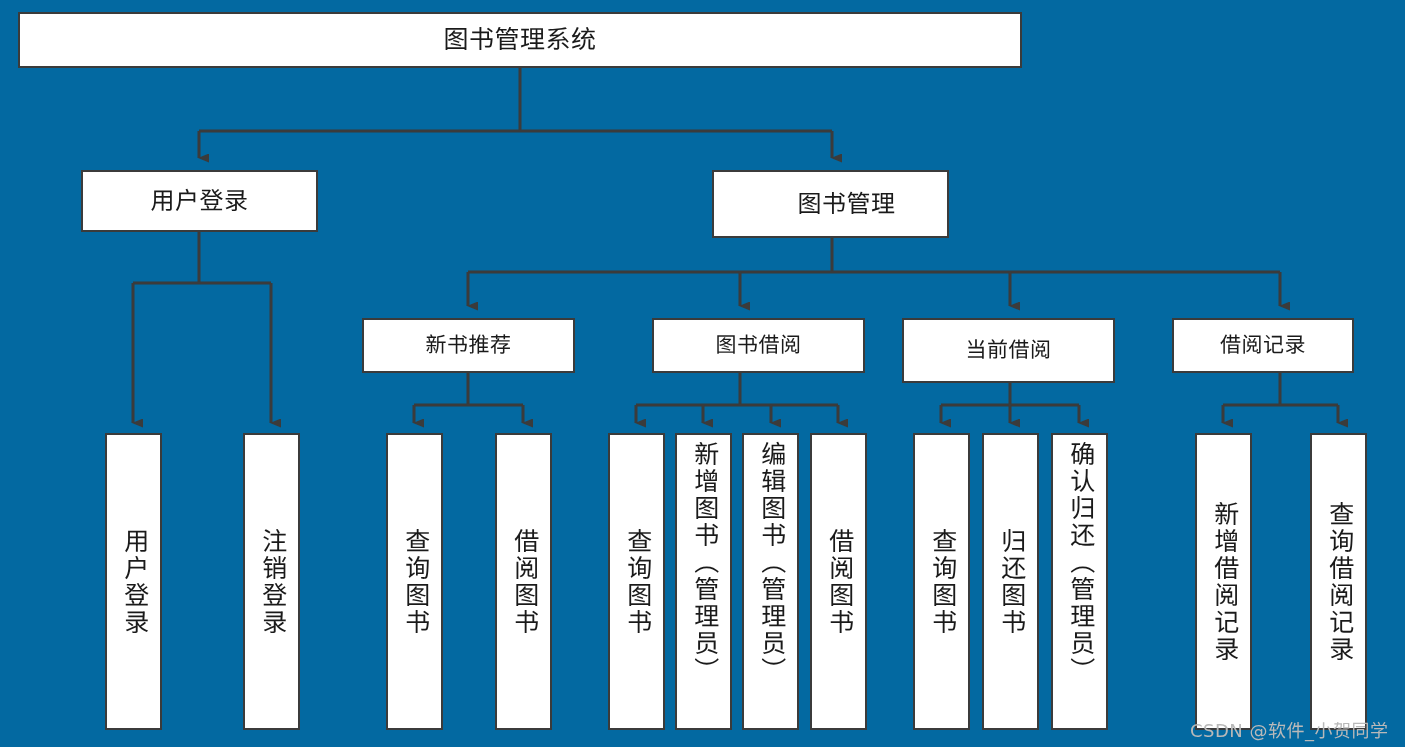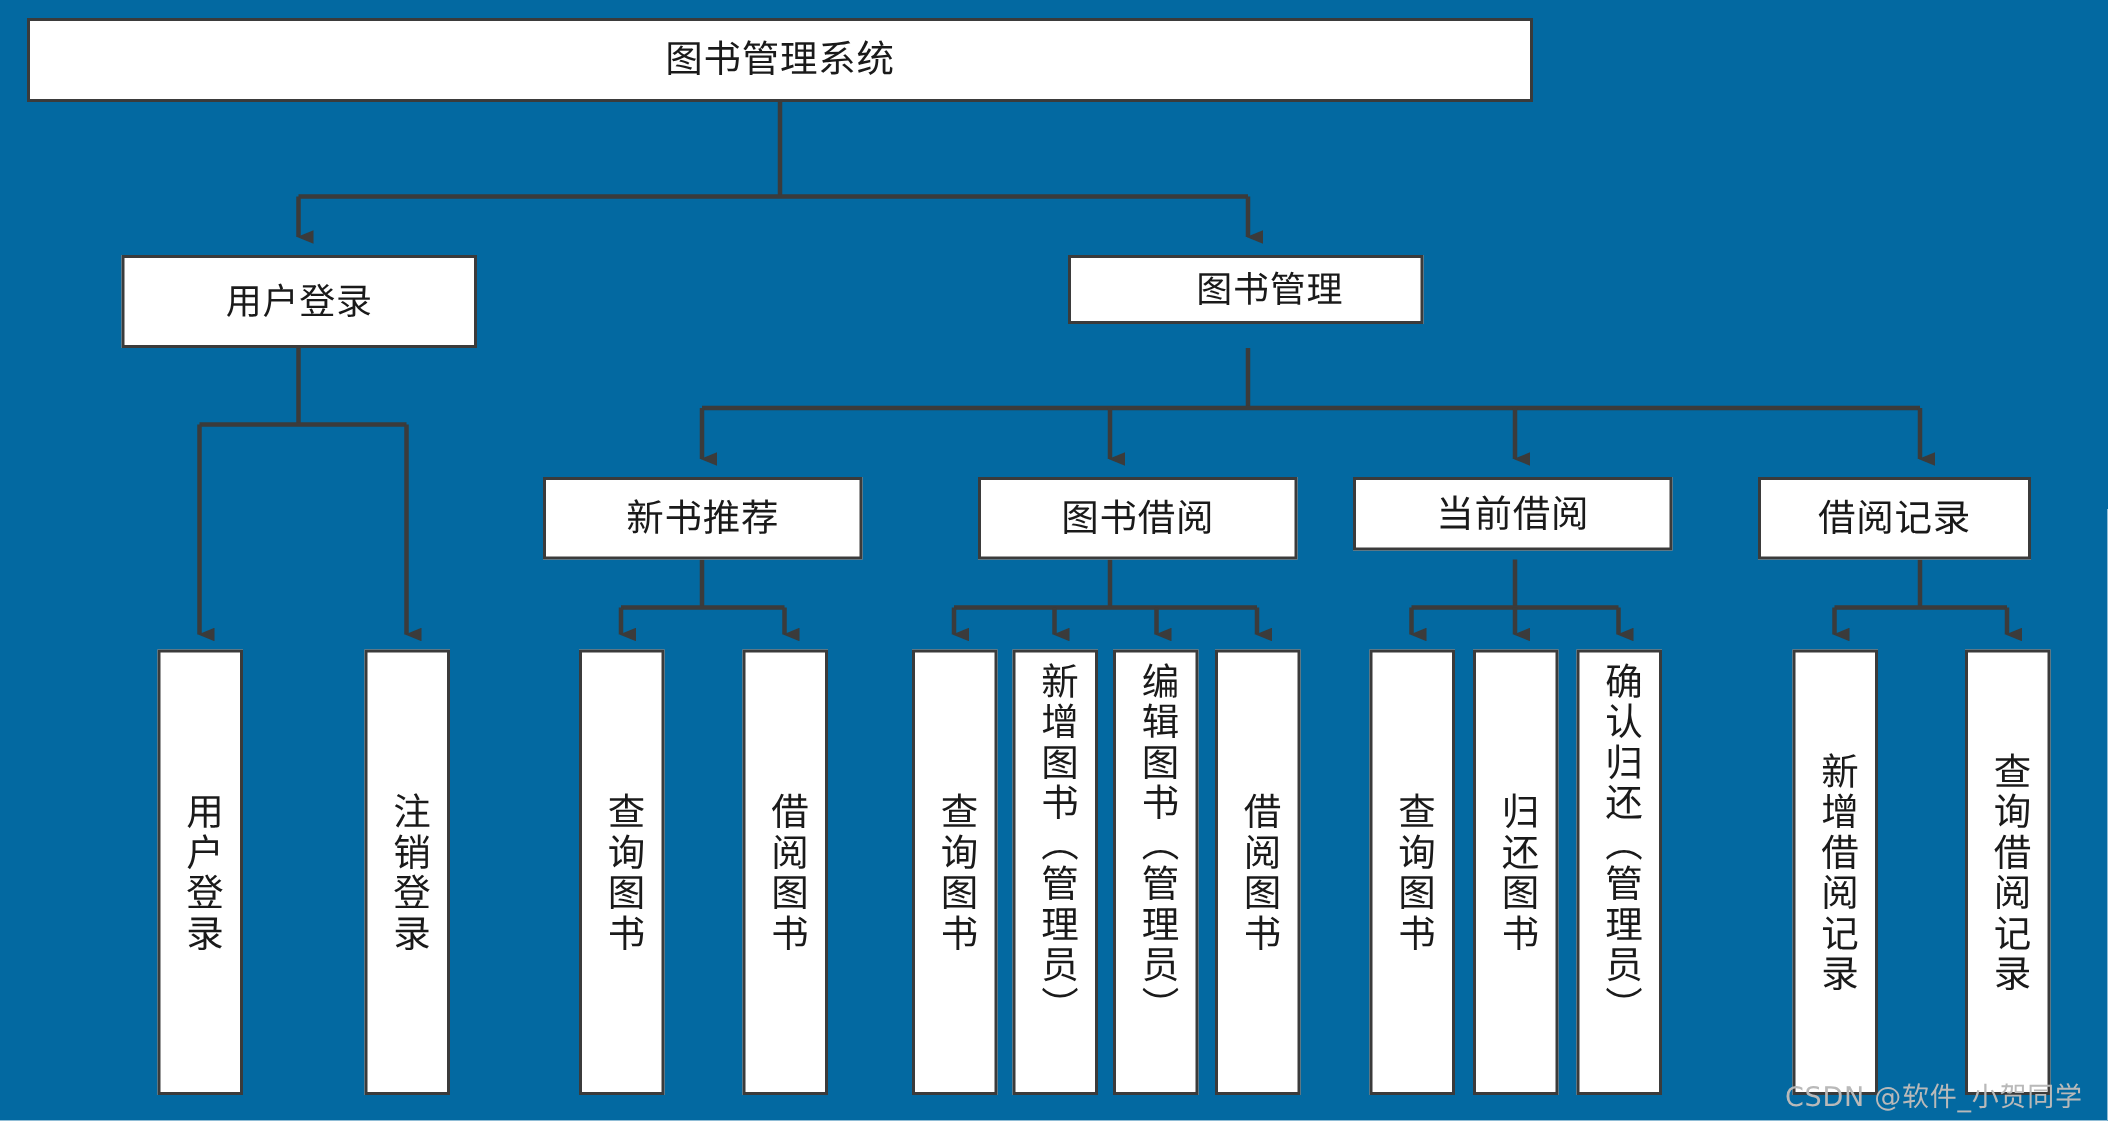--- a/index.html
+++ b/index.html
@@ -43,21 +43,21 @@
     letter-spacing: 0.5px;
     white-space: nowrap;
   }
   .node.root .node-label {
     font-size: 25px;
   }
   .node.level2 .node-label {
     font-size: 24px;
   }
   .node.level3 .node-label {
-    font-size: 25px;
+    font-size: 21px;
   }
   
   .node.leaf {
     align-items: flex-start;
     justify-content: center;
     padding-top: 6px;
   }
   .node.leaf .node-label {
     writing-mode: vertical-rl;
     text-orientation: upright;
@@ -136,31 +136,31 @@
     </g>
   </svg>
 
   <div class="node root" style="left:18px; top:12px; width:1004px; height:56px;">
     <span class="node-label">图书管理系统</span>
   </div>
 
   <div class="node level2" style="left:81px; top:170px; width:237px; height:62px;">
     <span class="node-label">用户登录</span>
   </div>
-  <div class="node level2" style="left:712px; top:170px; width:237px; height:46px;padding-left:32px;">
+  <div class="node level2" style="left:712px; top:170px; width:237px; height:68px;padding-left:32px;">
     <span class="node-label">图书管理</span>
   </div>
 
   <div class="node level3" style="left:362px; top:318px; width:213px; height:55px;">
     <span class="node-label">新书推荐</span>
   </div>
   <div class="node level3" style="left:652px; top:318px; width:213px; height:55px;">
     <span class="node-label">图书借阅</span>
   </div>
-  <div class="node level3" style="left:902px; top:318px; width:213px; height:49px;align-items:center;">
+  <div class="node level3" style="left:902px; top:318px; width:213px; height:65px;align-items:center;">
     <span class="node-label">当前借阅</span>
   </div>
   <div class="node level3" style="left:1172px; top:318px; width:182px; height:55px;">
     <span class="node-label">借阅记录</span>
   </div>
 
   <div class="node leaf centered" style="left:105px; top:433px; width:57px; height:297px;">
     <span class="node-label">用户登录</span>
   </div>
   <div class="node leaf centered" style="left:243px; top:433px; width:57px; height:297px;">

